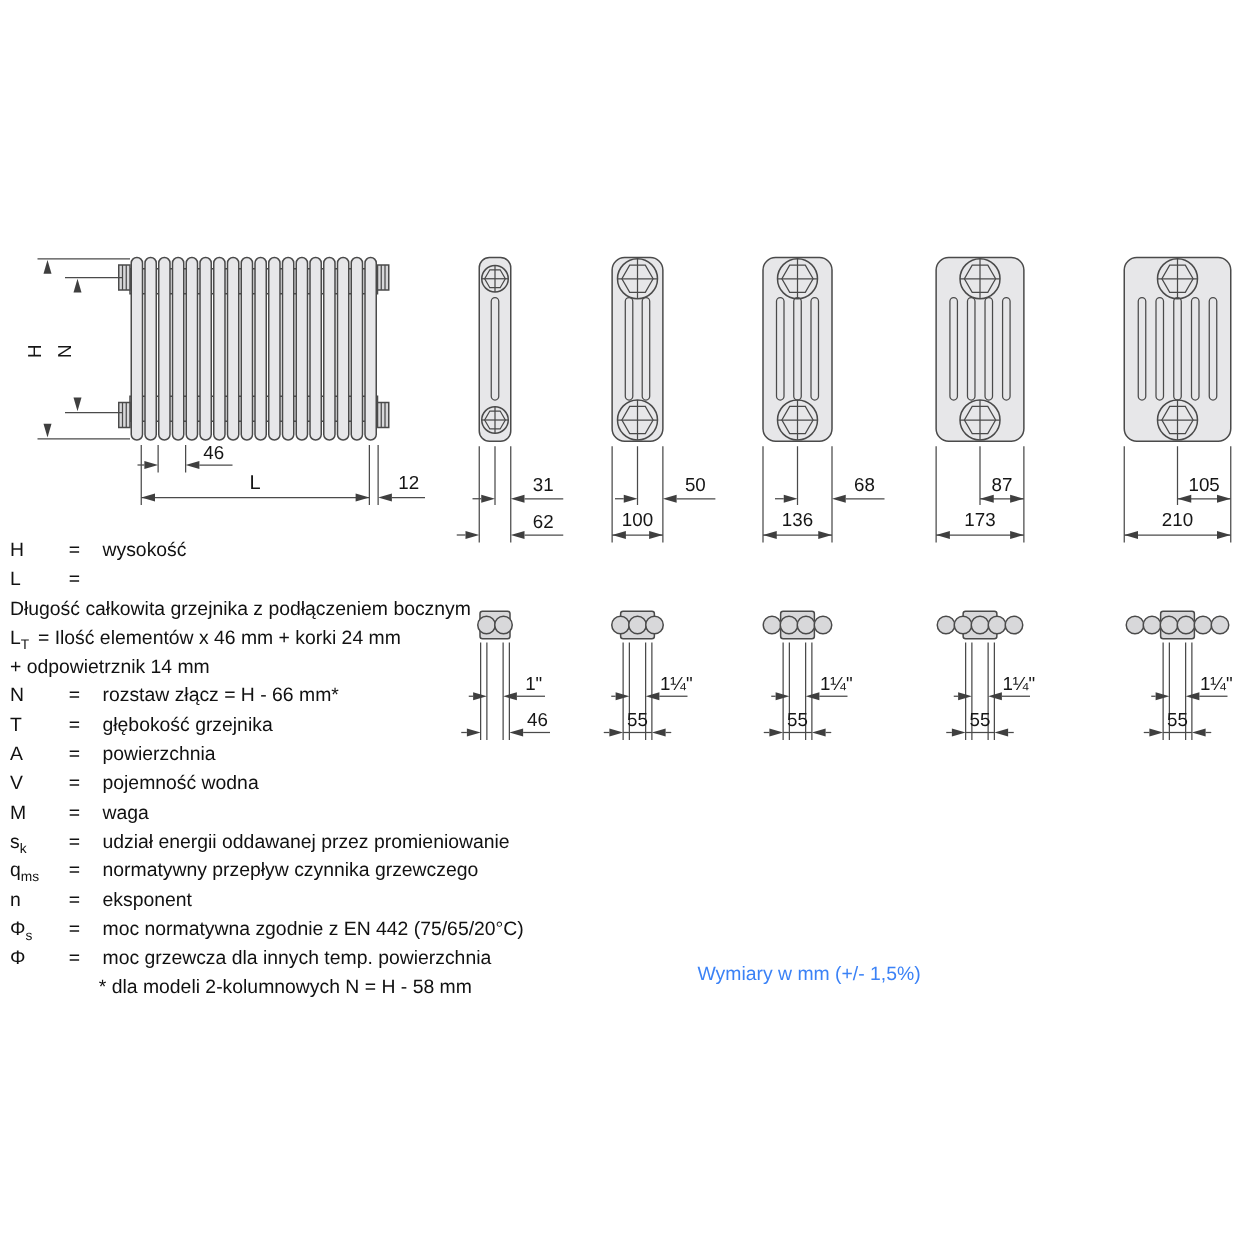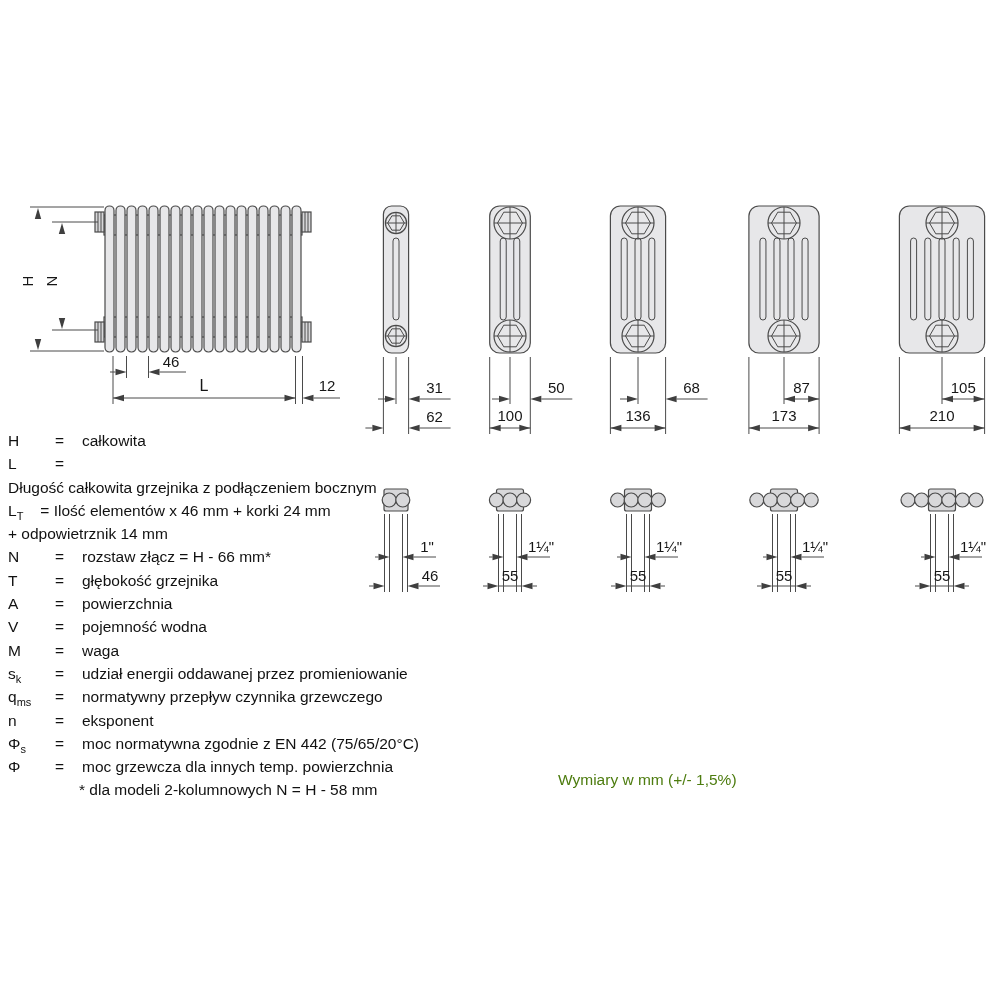--- a/index.html
+++ b/index.html
@@ -10,24 +10,24 @@
   .outl{stroke:#4a4a4a;stroke-width:1.2;}
   .arr{fill:#3f3f3f;stroke:none;}
   .dim-text{font-family:"Liberation Sans",sans-serif;font-size:15px;fill:#161616;}
   .dim-text.big{font-size:16px;}
   .legend{position:absolute;left:8px;top:429px;font-size:15.5px;line-height:23.3px;
           color:#111;white-space:nowrap;}
   .lrow{display:flex;}
   .lrow .sym{width:47px;flex:0 0 auto;}
   .lrow .eq{width:27px;flex:0 0 auto;}
   .lrow .txt{flex:0 0 auto;}
-  .lrow.inline .sym{width:auto;margin-right:17px;}
+  .lrow.inline .sym{width:auto;margin-right:7px;}
   .lrow.indent{padding-left:71px;align-items:center;}
   .lrow sub{font-size:11px;line-height:0;}
-  .note{position:absolute;left:558px;top:771px;font-size:15.5px;color:#4d7c0f;}
+  .note{position:absolute;left:558px;top:771px;font-size:15.5px;color:#3b82f6;}
 </style>
 </head>
 <body>
 
 <div class="page">
   <svg id="drawing" width="1000" height="1000" viewBox="0 0 1000 1000">
       <g>
         <rect x="104" y="215" width="198" height="20" fill="#e7e7e9" class="outl"></rect>
         <rect x="104" y="317" width="198" height="20" fill="#e7e7e9" class="outl"></rect>
         <rect x="105" y="206" width="9" height="146" rx="4.4" fill="#e7e7e9" class="outl"></rect>
@@ -324,21 +324,21 @@
         <line x1="930.5" y1="586" x2="953.5" y2="586" class="ln"></line>
         <polygon points="953.5,586 964.5,582.8 964.5,589.2" class="arr"></polygon>
         <line x1="964.5" y1="586" x2="969" y2="586" class="ln"></line>
         <text x="942" y="581" class="dim-text" text-anchor="middle">55</text>
       </g>
     </svg>
   <div class="legend" id="legend">
       <div class="lrow cols">
         <span class="sym"><span>H</span></span>
         <span class="eq">=</span>
-        <span class="txt">całkowita</span>
+        <span class="txt">wysokość</span>
       </div>
       <div class="lrow cols">
         <span class="sym"><span>L</span></span>
         <span class="eq">=</span>
       </div>
       <div class="lrow full">
         <span class="txt">Długość całkowita grzejnika z podłączeniem bocznym</span>
       </div>
       <div class="lrow inline">
         <span class="sym"><span>L</span><sub>T</sub></span>

